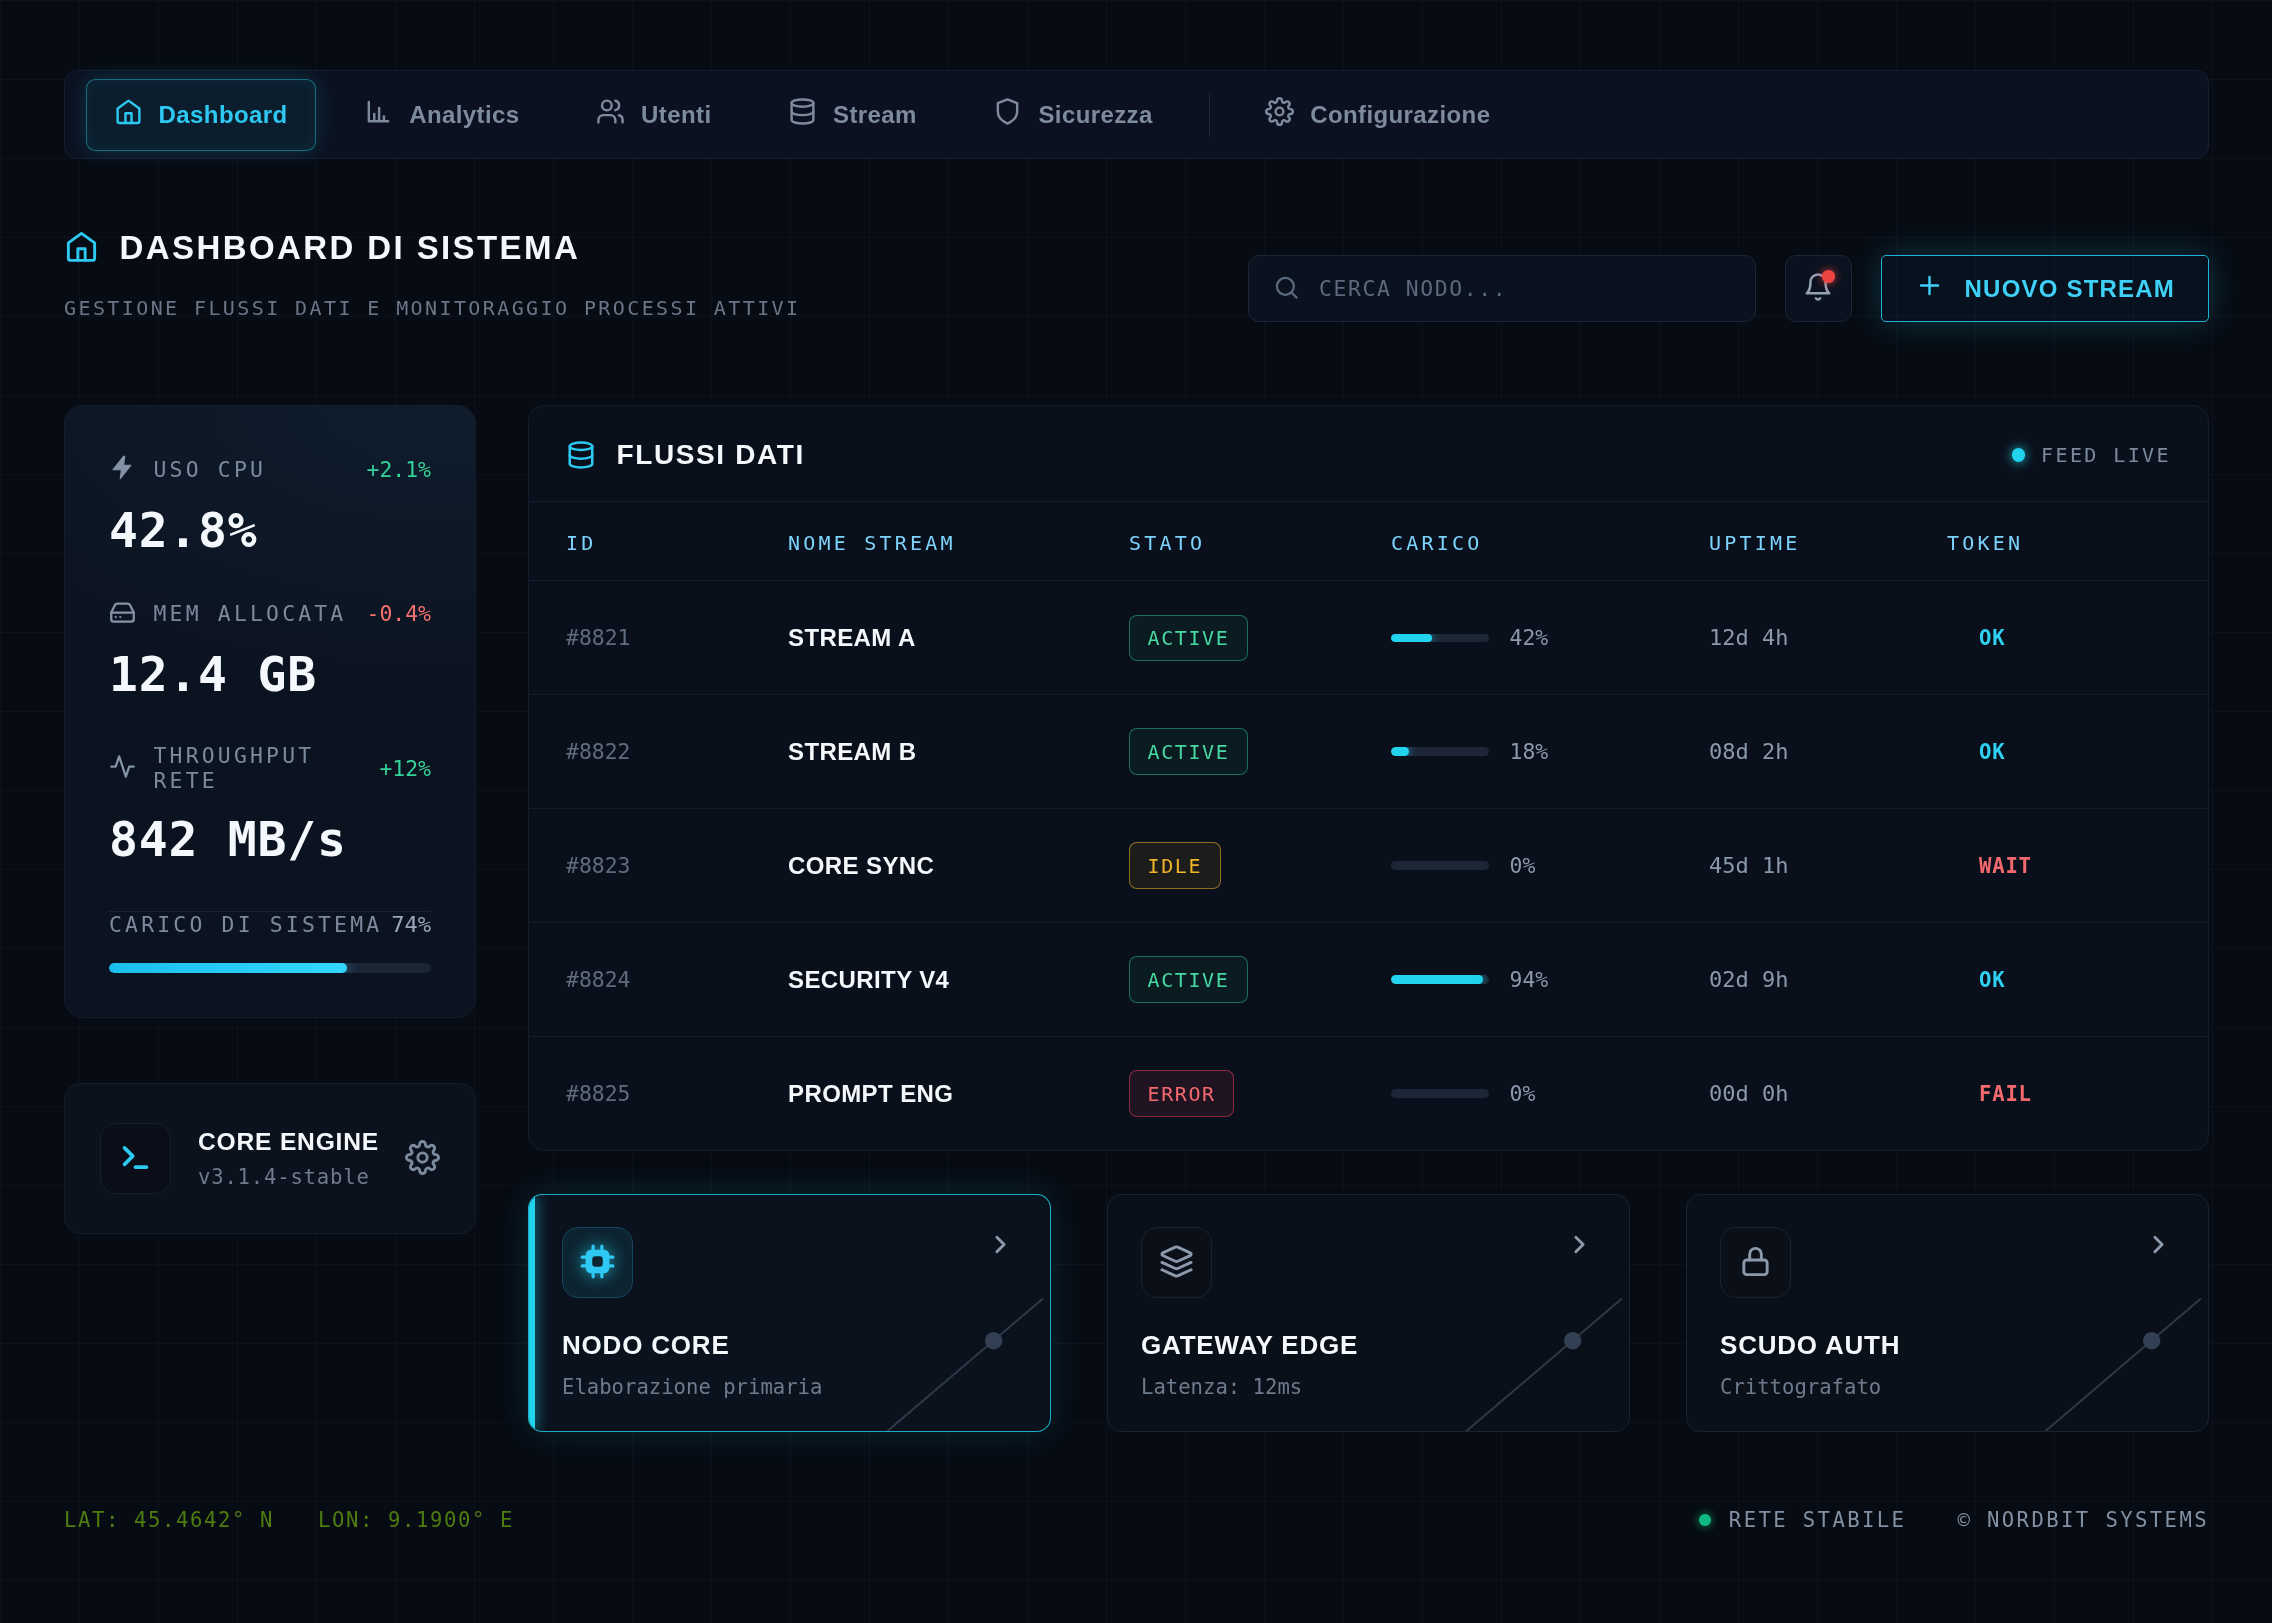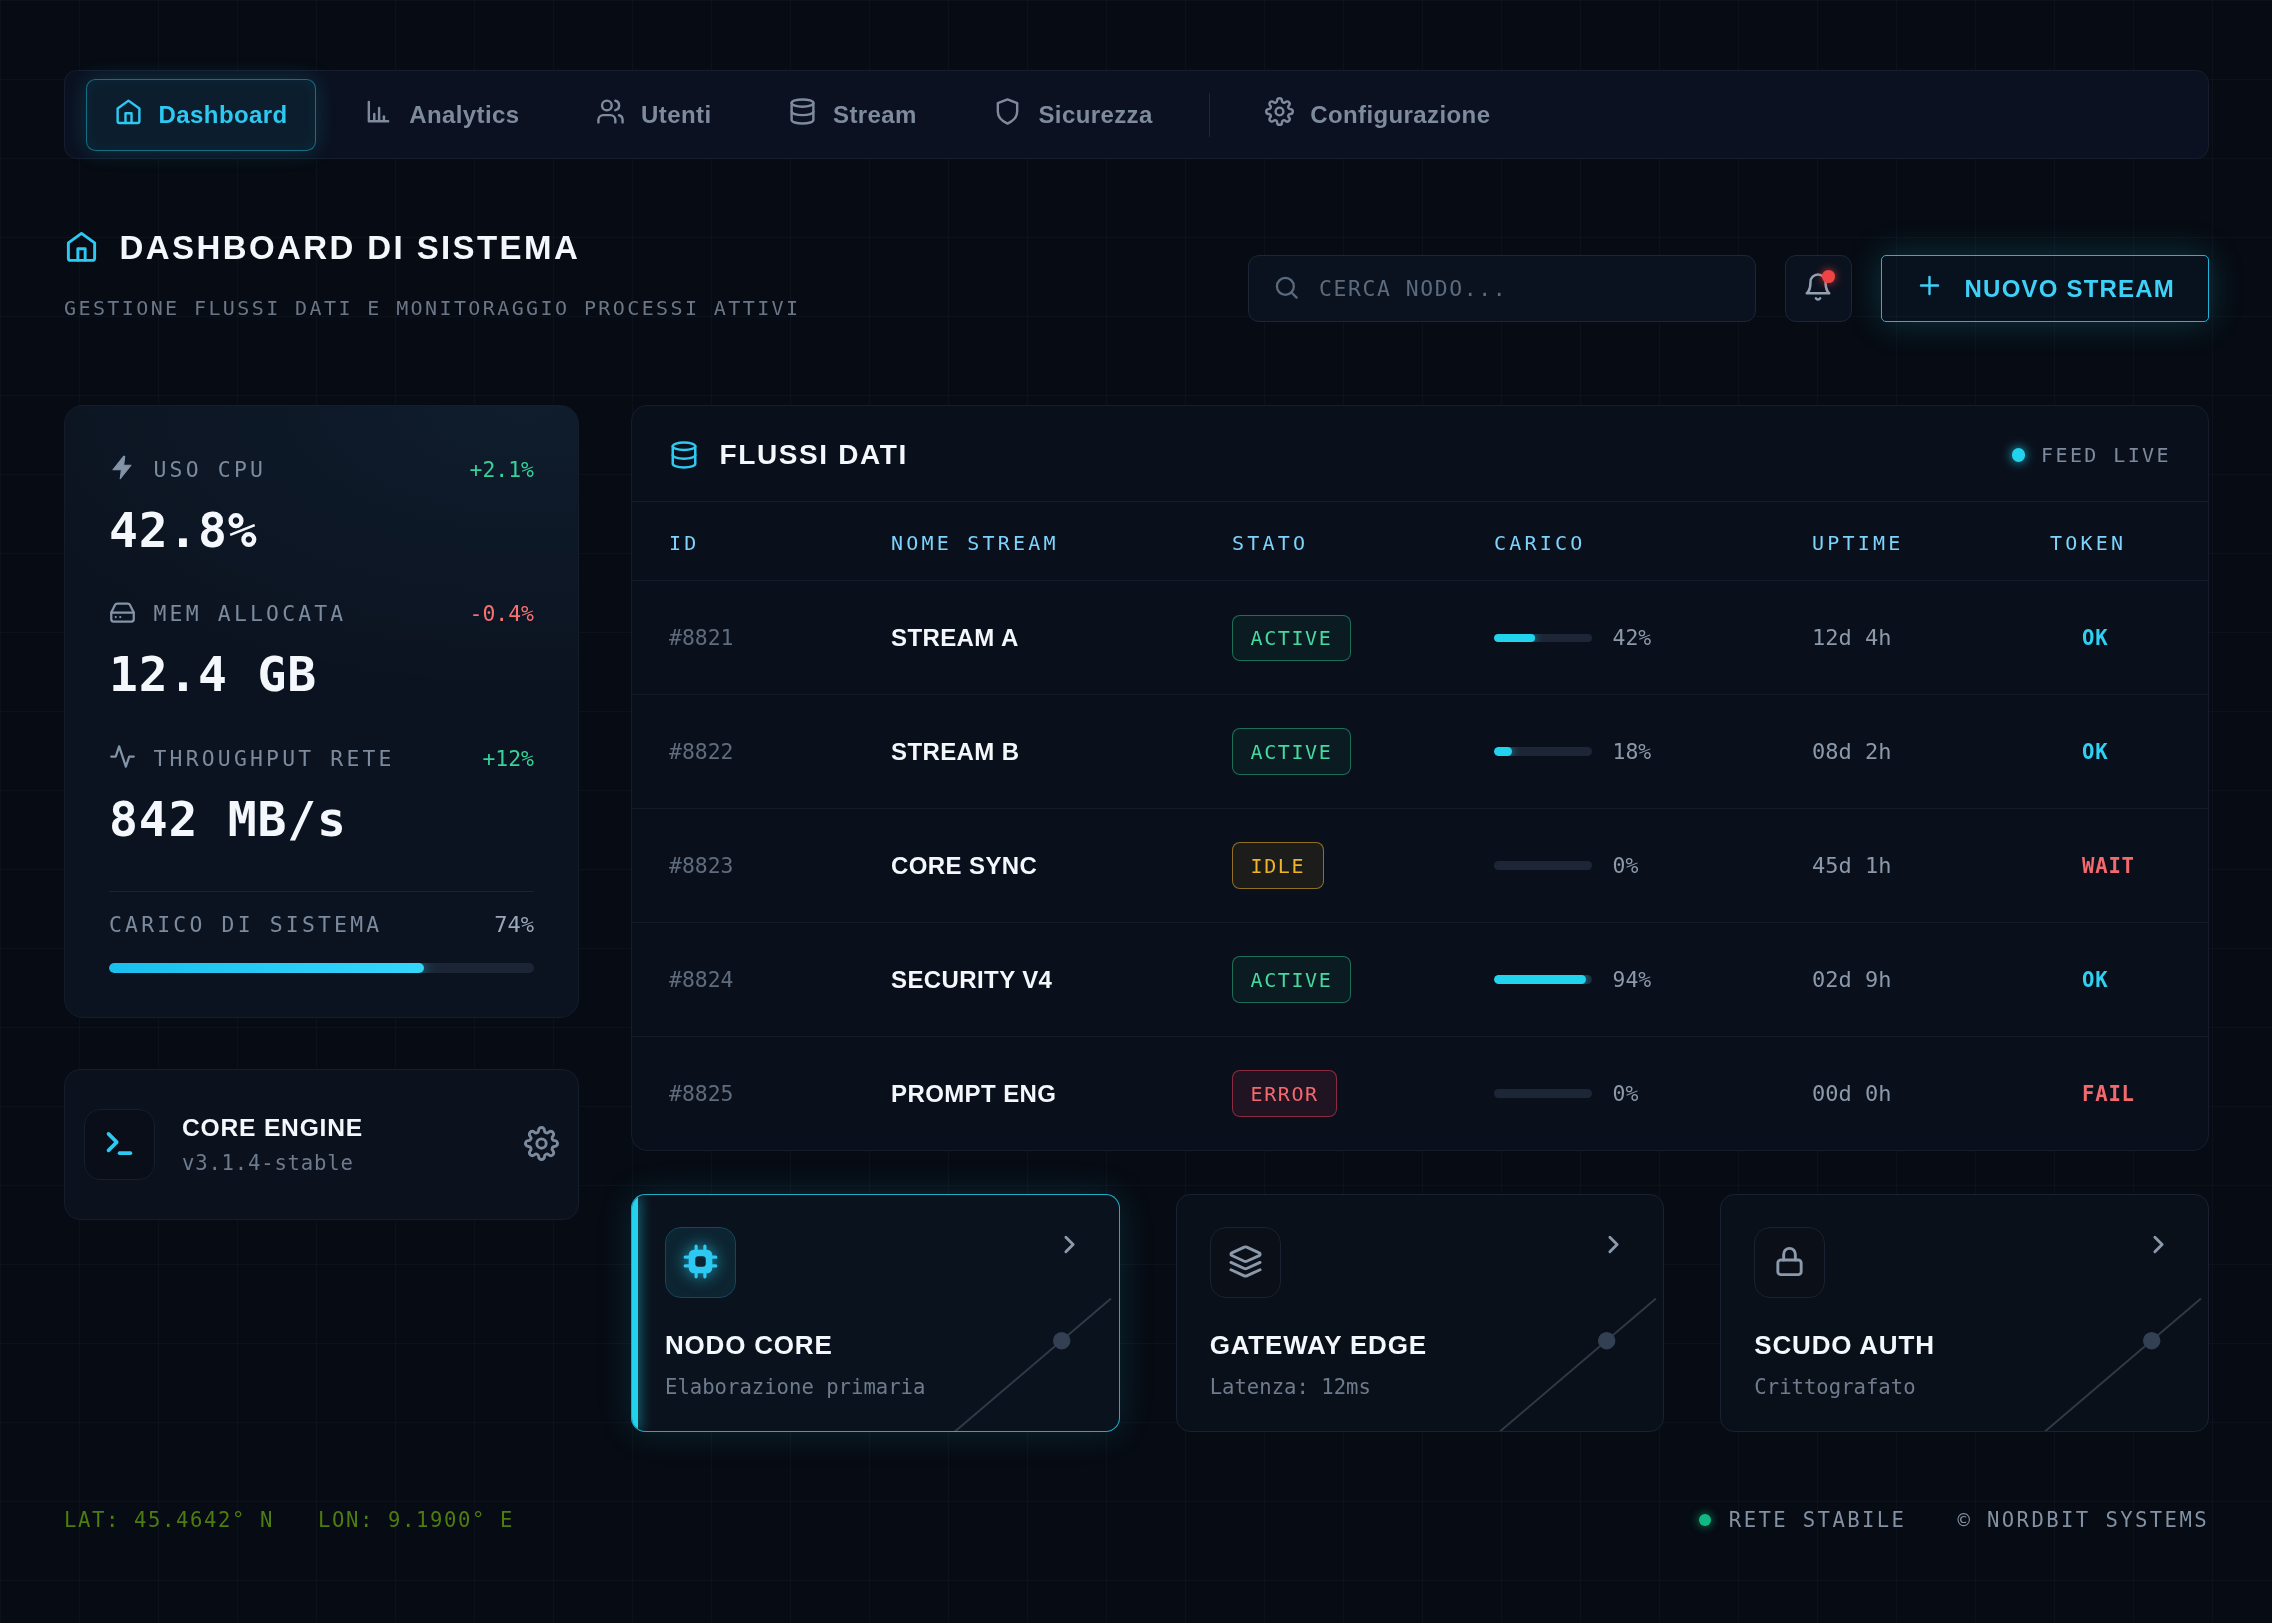--- a/index.html
+++ b/index.html
@@ -71,21 +71,21 @@
     height:67px; padding:0 33px; border-radius:5px; cursor:pointer;
     background:rgba(14,165,233,.05); border:1.6px solid #1fb3da;
     display:flex; align-items:center; gap:20.6px;
     color:#3ed0f7; font-size:24px; font-weight:bold; letter-spacing:1.2px;
     box-shadow:0 0 35px rgba(34,211,238,.22);
   }
   .new-stream-btn svg { width:29px; height:29px; }
 
   
   .content { margin:83px 64px 0; display:flex; gap:52px; }
-  .col-left { width:515px; flex:none; display:flex; flex-direction:column; }
+  .col-left { width:412px; flex:none; display:flex; flex-direction:column;gap:14px; }
   .col-right { flex:1; display:flex; flex-direction:column; }
 
   
   .stats-card {
     height:613px; border-radius:19px; padding:48px 44px 44px;
     background:radial-gradient(556px 286px at 90% 0%, rgba(56,189,248,.06), transparent), #0c1320;
     border:0.8px solid #151d2c;
     display:flex; flex-direction:column;
   }
   .stat-label-row { display:flex; align-items:center; gap:17.5px; }
@@ -100,21 +100,21 @@
   .load-label { font-size:21.4px; letter-spacing:3.2px; color:#7b8a9d; }
   .load-pct { margin-left:auto; font-size:22px; color:#9aa7b8; }
   .load-track { margin-top:25.4px; height:10.3px; border-radius:5.6px; background:#1b2535; overflow:hidden; }
   .load-fill { height:100%; border-radius:5.6px; background:linear-gradient(90deg,#19c0ee,#34d6fb);
     box-shadow:0 0 12.7px rgba(34,211,238,.7); }
 
   
   .engine-card {
     margin-top:51px; height:151px; border-radius:16px;
     background:#0b111d; border:0.8px solid #151d2c;
-    display:flex; align-items:center; padding:0 19px;
+    display:flex; align-items:center; padding:0 35px;
   }
   .engine-icon-tile {
     width:71px; height:71px; border-radius:16px; flex:none;
     background:#090e18; border:0.8px solid #161f2f;
     display:flex; align-items:center; justify-content:center;
   }
   .engine-icon-tile svg { width:33px; height:33px; color:#2ec9f2; }
   .engine-text { margin-left:27px; }
   .engine-title { font-size:24.6px; font-weight:bold; letter-spacing:0.8px; color:#f4f8fc; }
   .engine-version { margin-top:9.5px; font-size:20.6px; color:#6e7b8d; letter-spacing:0.8px; }

